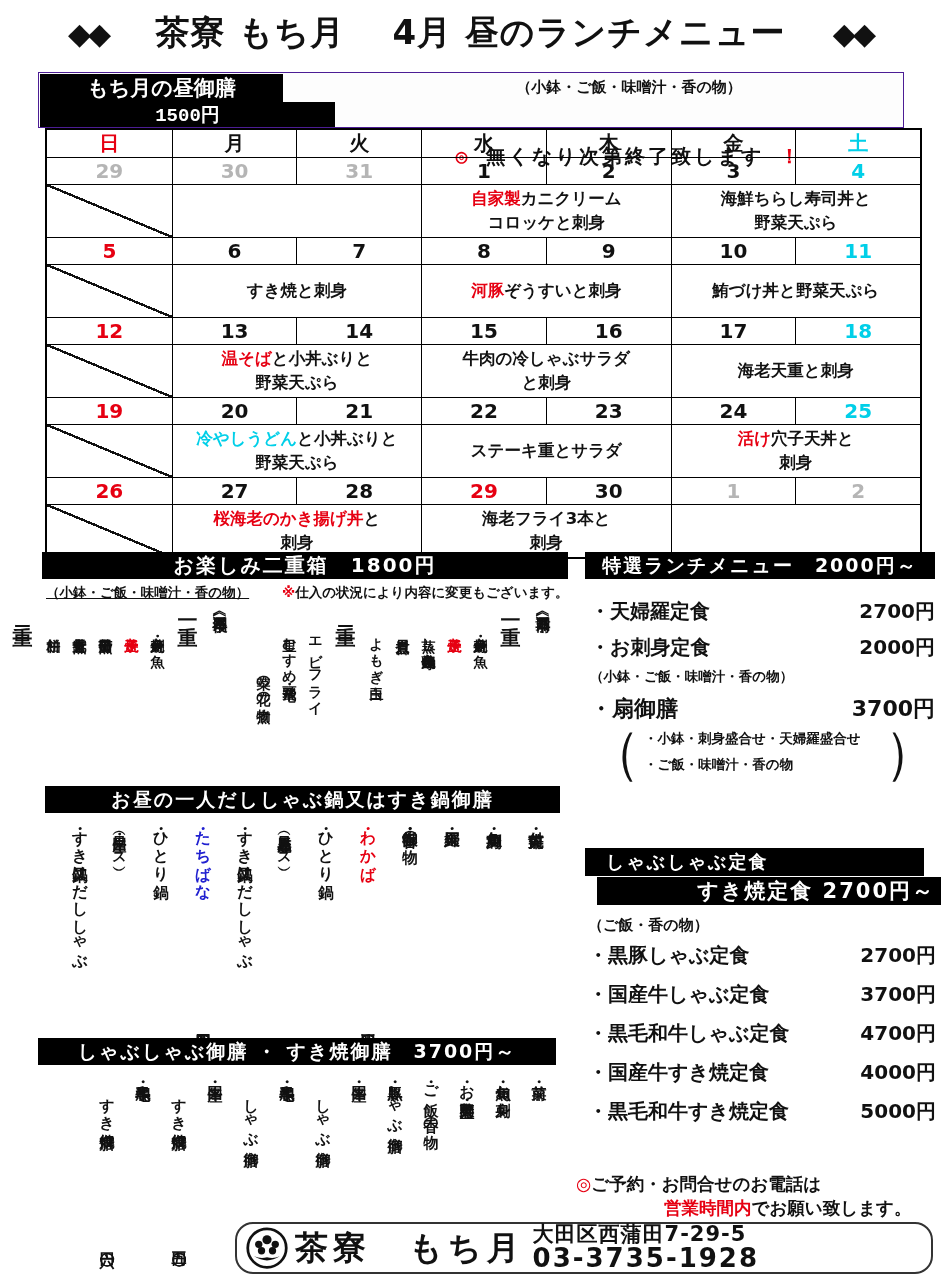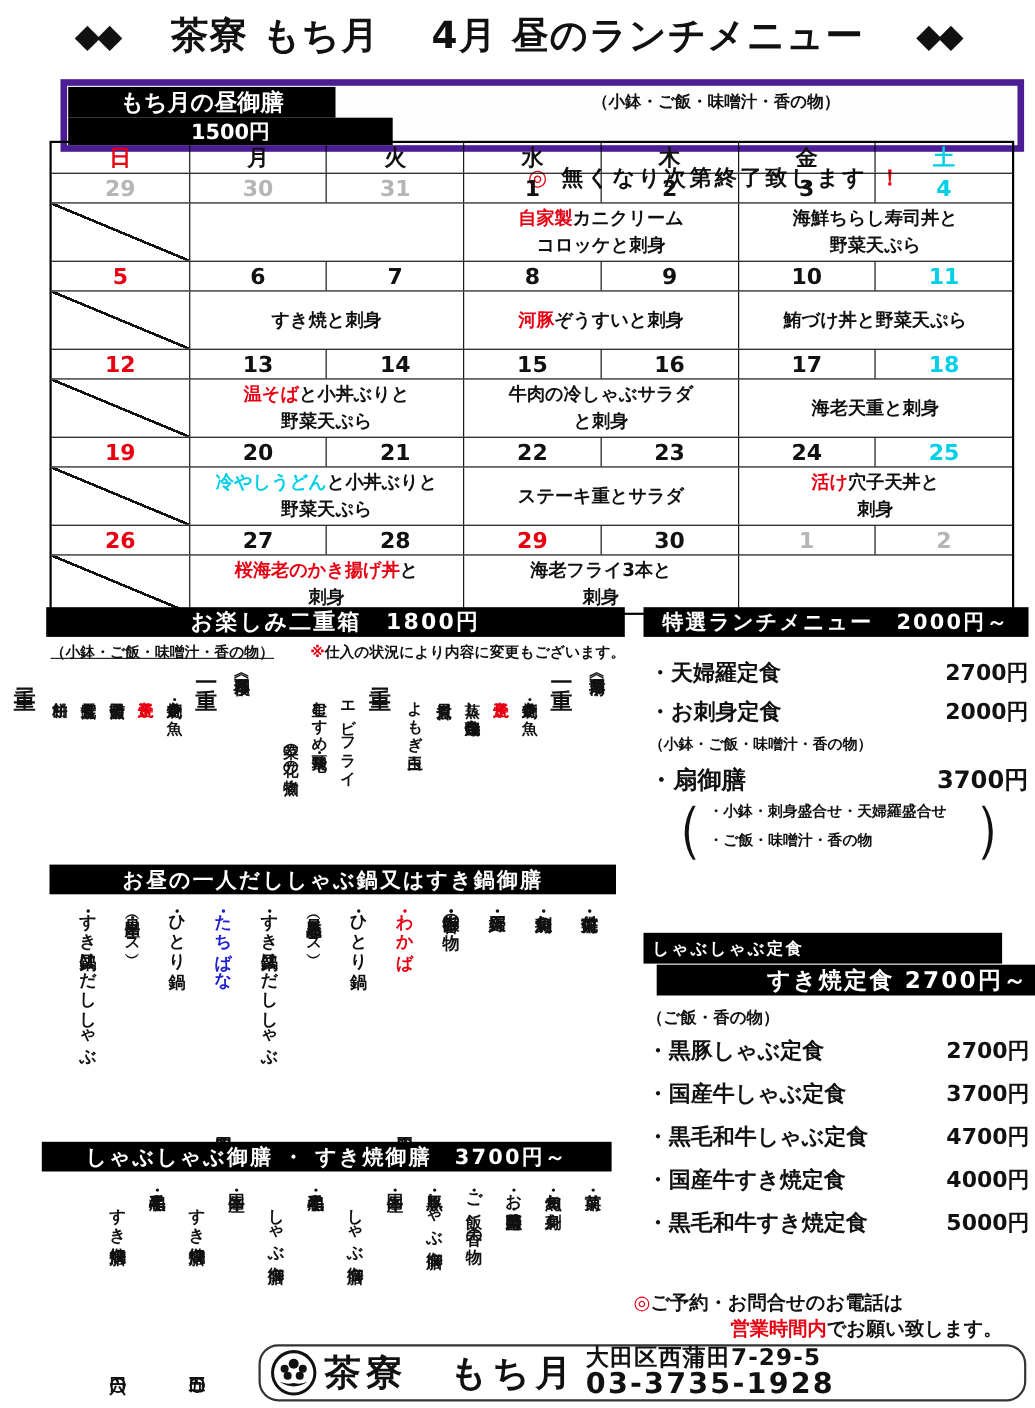--- a/index.html
+++ b/index.html
@@ -11,21 +11,21 @@
   .c-gray{color:#b5b5b5;}
   .c-b{color:#2020d0;}
   .c-k{color:#111;}
 
   
   .title-row{left:68px;top:10px;width:805px;display:flex;justify-content:space-between;align-items:center;}
   .title-row .dia{font-size:30px;letter-spacing:-3px;}
   .title-main{font-size:34px;letter-spacing:1px;}
 
   
-  .subheader{left:55px;top:72px;width:864px;height:54px;border:6px solid #4c1d95;background:#fdfdfd;}
+  .subheader{left:38px;top:72px;width:864px;height:54px;border:1px solid #4c1d95;background:#fdfdfd;font-family:Liberation Mono, monospace;}
   .bento-box-top{left:1px;top:1px;width:243px;height:28px;background:#000;color:#fff;
     display:flex;align-items:center;justify-content:center;font-size:21px;}
   .bento-box-bottom{left:1px;top:29px;width:295px;height:25px;background:#000;color:#fff;
     display:flex;align-items:center;justify-content:center;font-size:19px;}
   .sub-includes{left:330px;top:5px;width:520px;text-align:center;font-size:15px;}
   .sub-notice{left:330px;top:26px;width:520px;text-align:center;font-size:20px;letter-spacing:3px;margin-top:44px;}
 
   
   .calendar{left:45px;top:128px;width:873px;border:2px solid #000;}
   .cal-row{display:grid;grid-template-columns:repeat(7,1fr);}
@@ -75,21 +75,21 @@
   .tokusen-includes{font-size:13.5px;margin:-2px 0 8px 0;}
   .ougi-row{display:flex;justify-content:space-between;align-items:center;font-size:22px;}
   .paren-block{display:flex;align-items:center;margin-top:2px;}
   .paren-glyph{font-size:50px;font-weight:400;line-height:1;transform:scaleY(1.15);}
   .paren-lines{font-size:13.5px;line-height:1.9;flex:1;padding-left:4px;}
 
   
   .nabe-bar{left:45px;top:786px;width:515px;height:27px;font-size:19px;}
 
   
-  .teishoku-bar1{left:585px;top:848px;width:318px;height:28px;font-size:15px;justify-content:flex-start;padding-left:8px;}
+  .teishoku-bar1{left:585px;top:848px;width:318px;height:28px;font-size:18px;justify-content:flex-start;padding-left:21px;}
   .teishoku-bar2{left:597px;top:877px;width:338px;height:28px;font-size:21px;justify-content:flex-end;padding-right:8px;}
   .teishoku-includes{left:588px;top:916px;font-size:15px;}
   .teishoku-items{left:588px;top:942px;width:348px;}
   .teishoku-items .price-row{font-size:20px;margin-bottom:12px;}
 
   
   .gozen-bar{left:38px;top:1038px;width:518px;height:27px;font-size:19px;}
 
   
   .hours{left:583px;top:1106px;width:352px;font-size:21px;}

